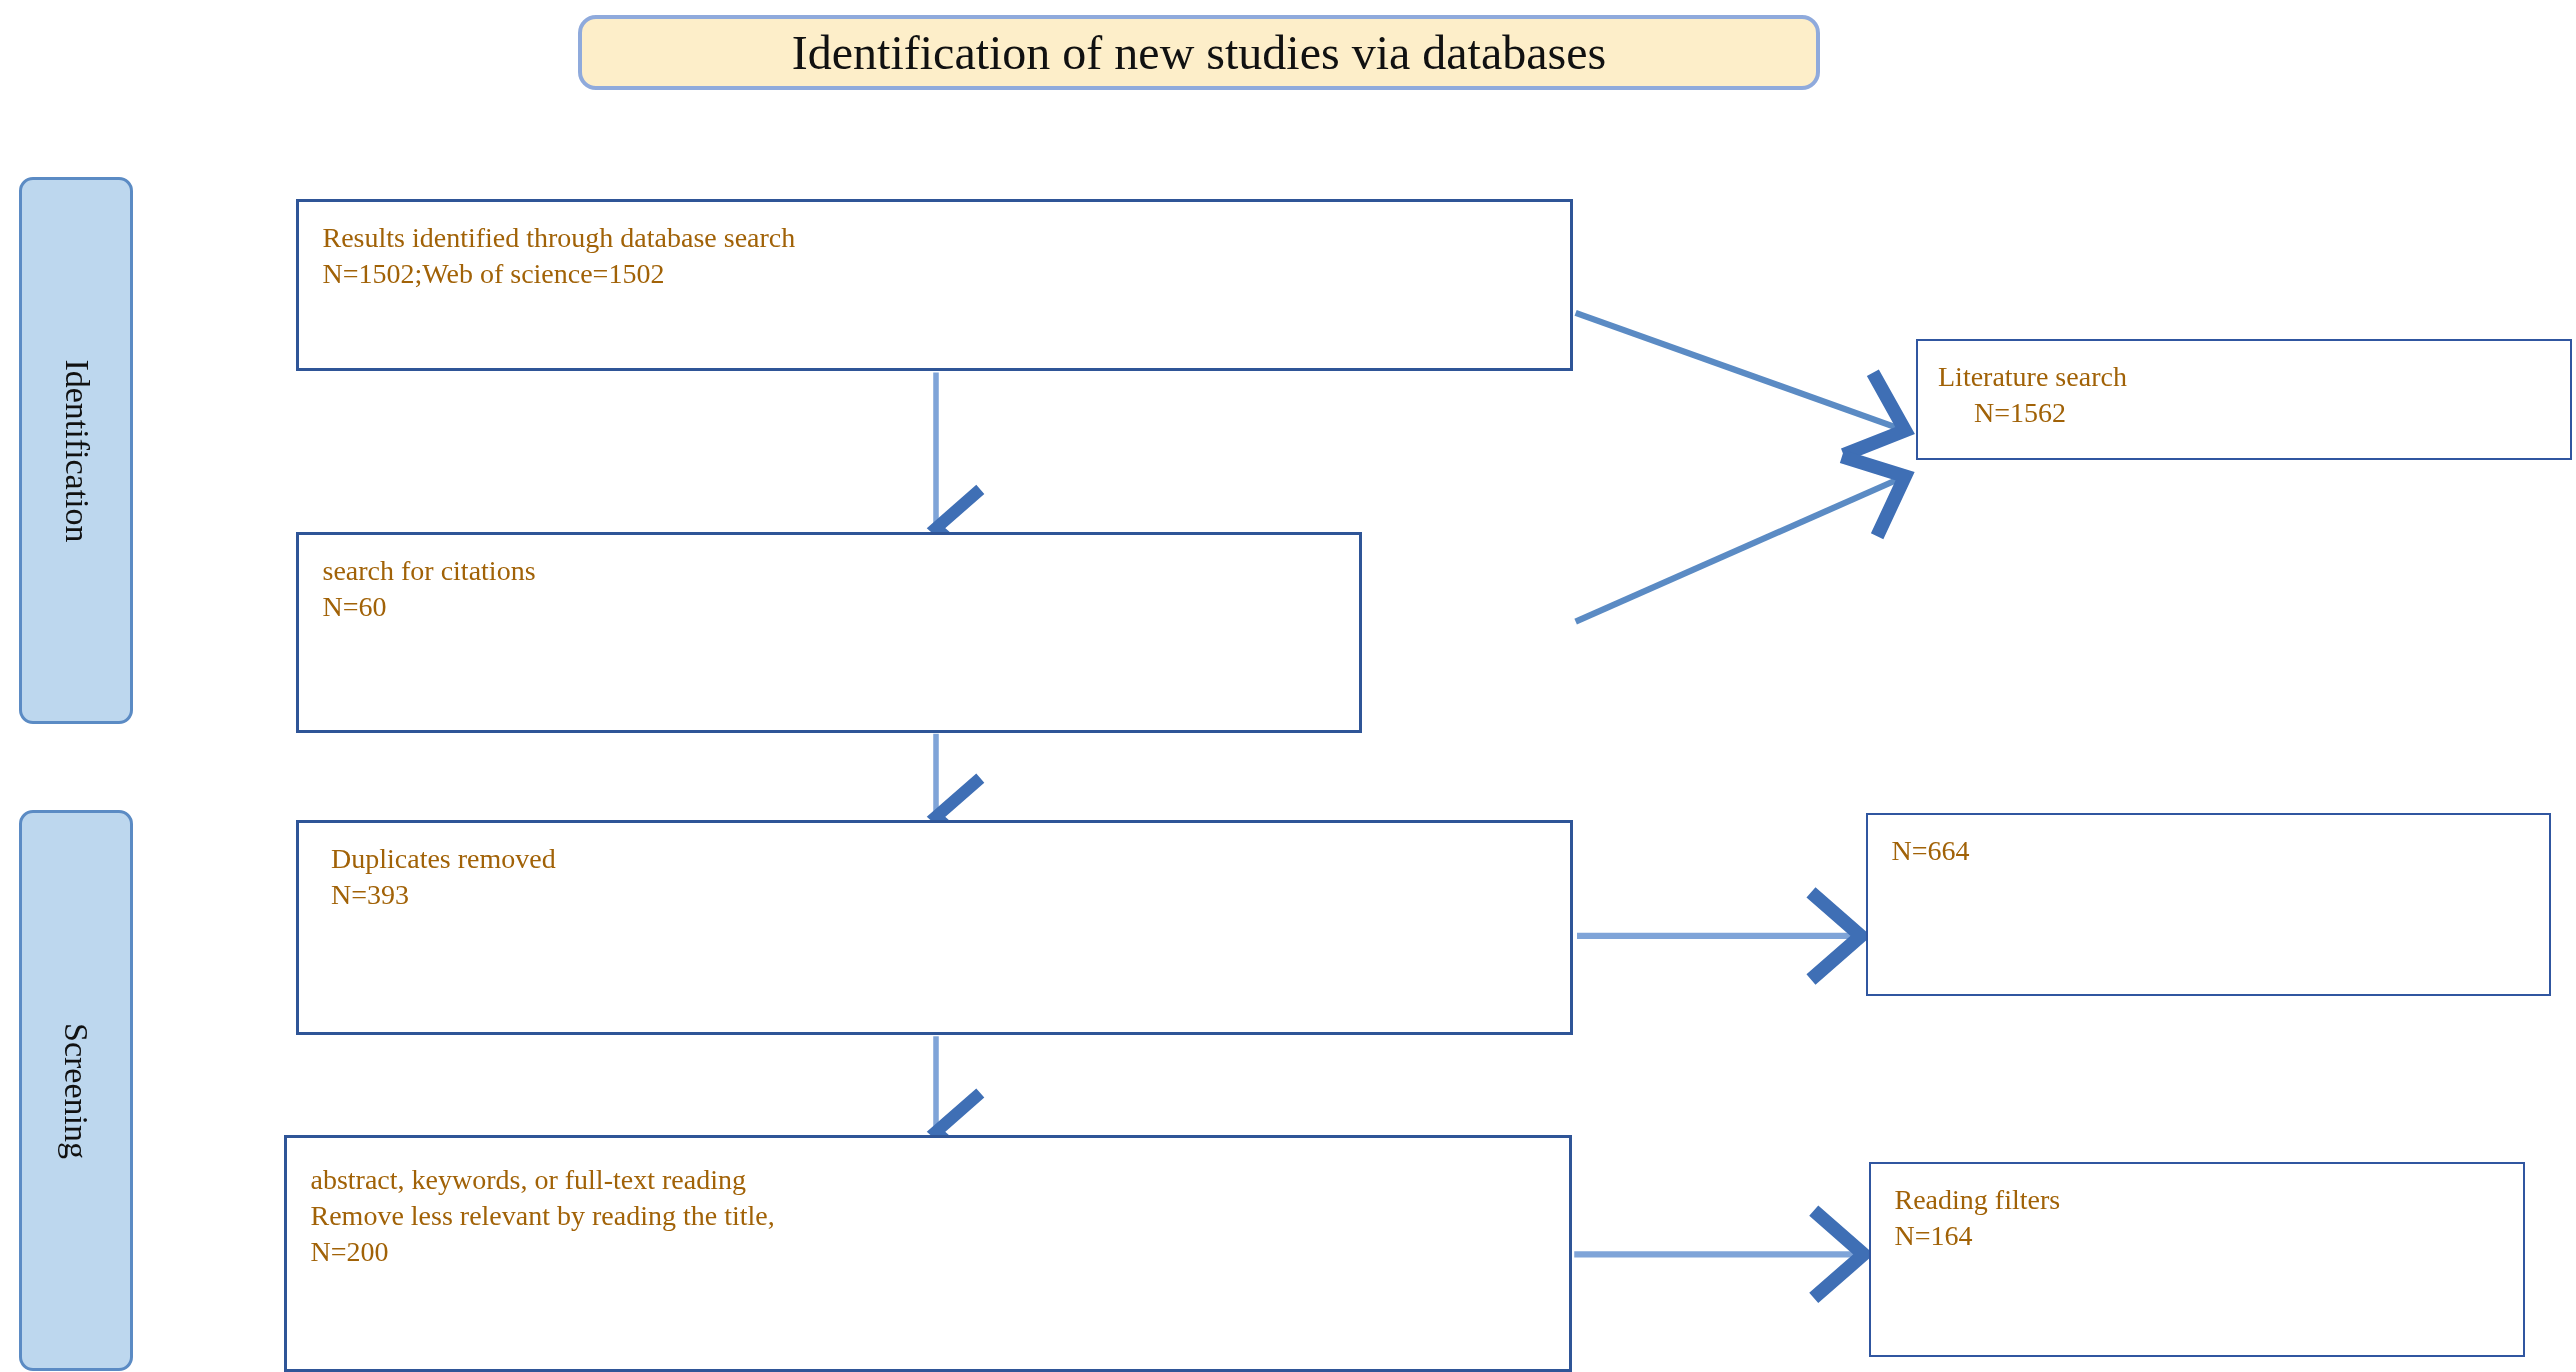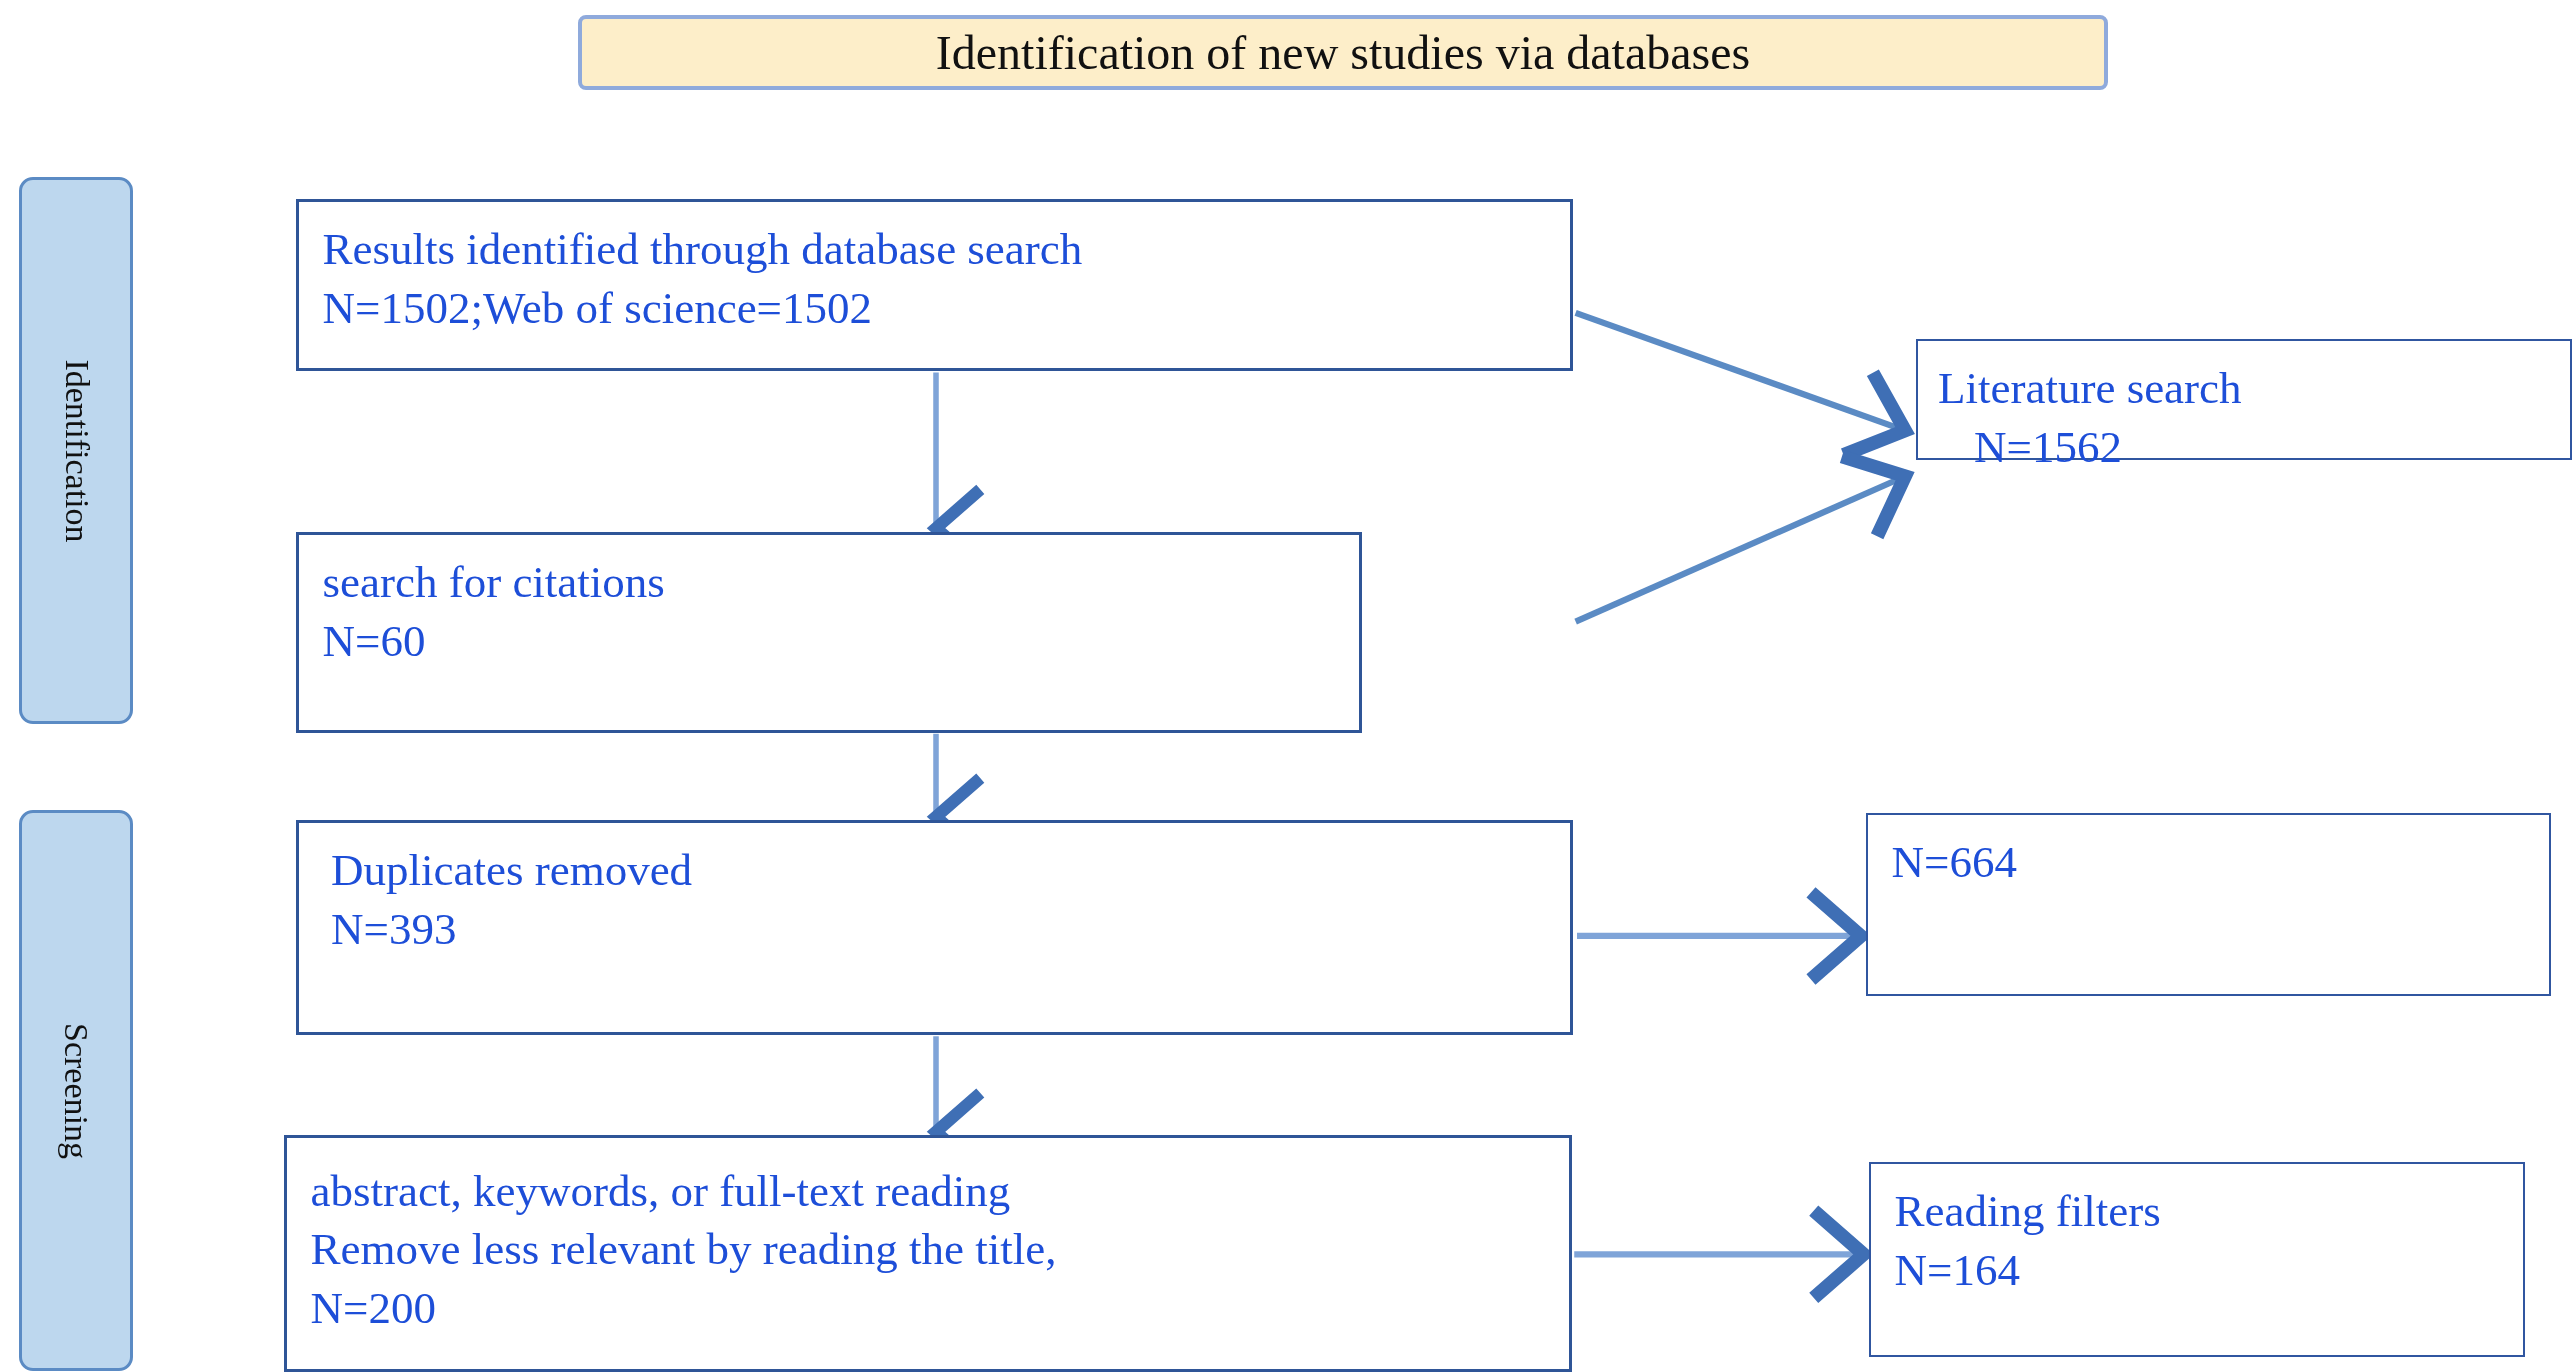--- a/index.html
+++ b/index.html
@@ -16,25 +16,25 @@
     overflow: hidden;
     font-family: "Liberation Serif", "DejaVu Serif", serif;
     color: #0d0d0d;
   }
 
   
   .title-banner {
     position: absolute;
     left: 578px;
     top: 15.2px;
-    width: 1530px;
+    width: 1242px;
     height: 75px;
     background: #fdeec9;
     border: 4.8px solid #8faadc;
-    border-radius: 8px;
+    border-radius: 18px;
     box-sizing: border-box;
     display: flex;
     align-items: center;
     justify-content: center;
   }
   .title-banner .txt {
     font-size: 48px;
     line-height: 1;
     color: #111111;
     white-space: nowrap;
@@ -64,24 +64,24 @@
   
   .flowbox {
     position: absolute;
     background: #ffffff;
     box-sizing: border-box;
     border: 3.5px solid #2f5597;
     padding: 18px 23.5px;
   }
   .flowbox.thin { border-width: 2.8px; border-color: #3056a0; }
   .flowbox .line {
-    font-size: 45px;
+    font-size: 28px;
     line-height: 1.30;
     white-space: nowrap;
-    color: #1d4ed8;
+    color: #a16207;
   }
   .flowbox.centerish { padding-left: 20px; }
   .flowbox.centerish .line { text-align: left; }
   .flowbox.centerish .line.indent { padding-left: 36px; }
 
   
   #box-results   { left: 296px;  top: 199px;  width: 1277px; height: 172px; }
   #box-citations { left: 296px;  top: 532px;  width: 1066px; height: 201px; }
   #box-duplicates{ left: 296px;  top: 820px; width: 1277px; height: 215px; padding-left: 32px; }
   #box-remove    { left: 284px;  top: 1135px; width: 1288px; height: 237px; padding-top: 23.5px; }

